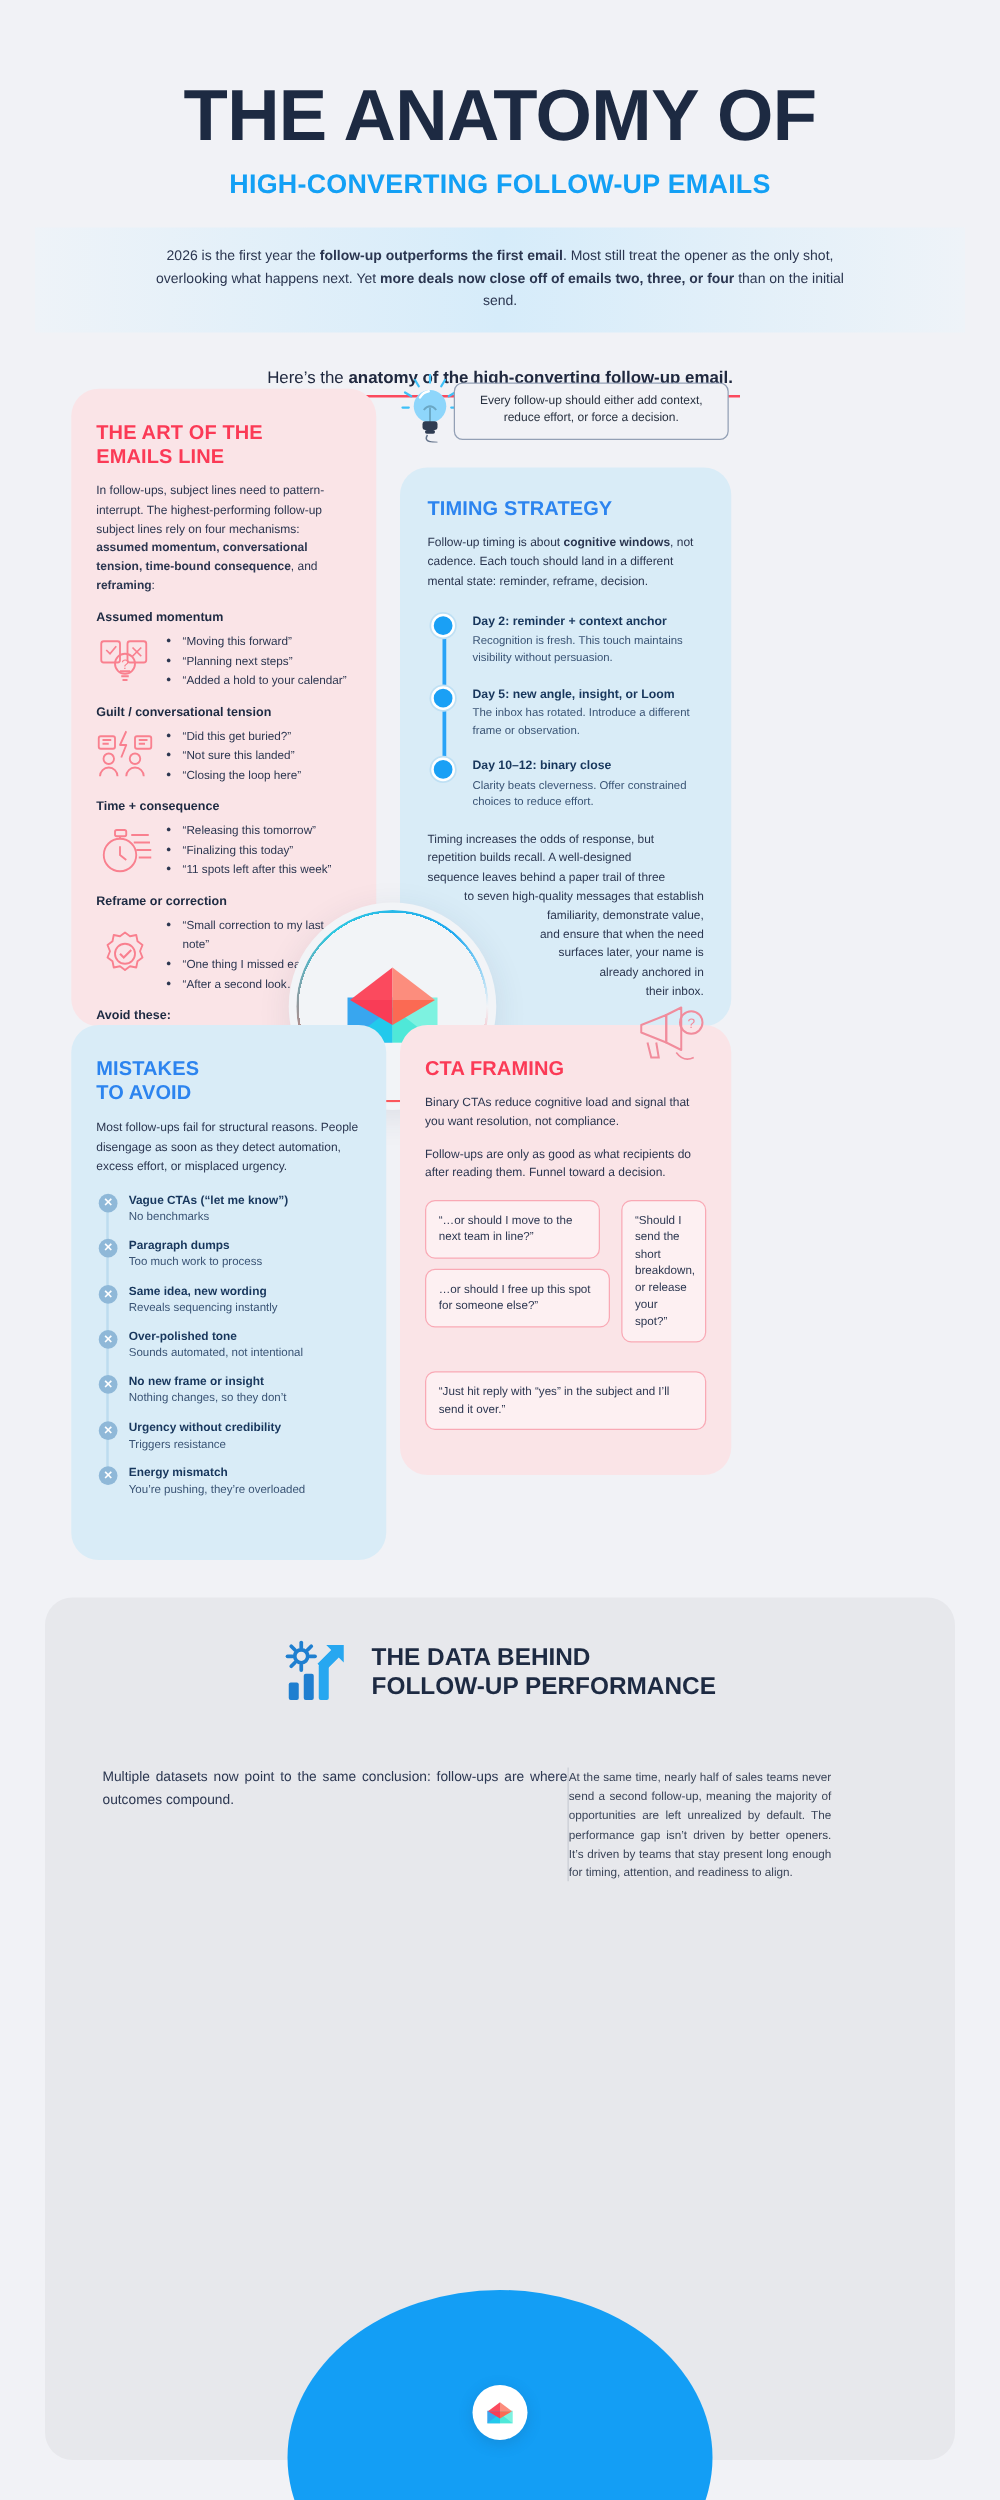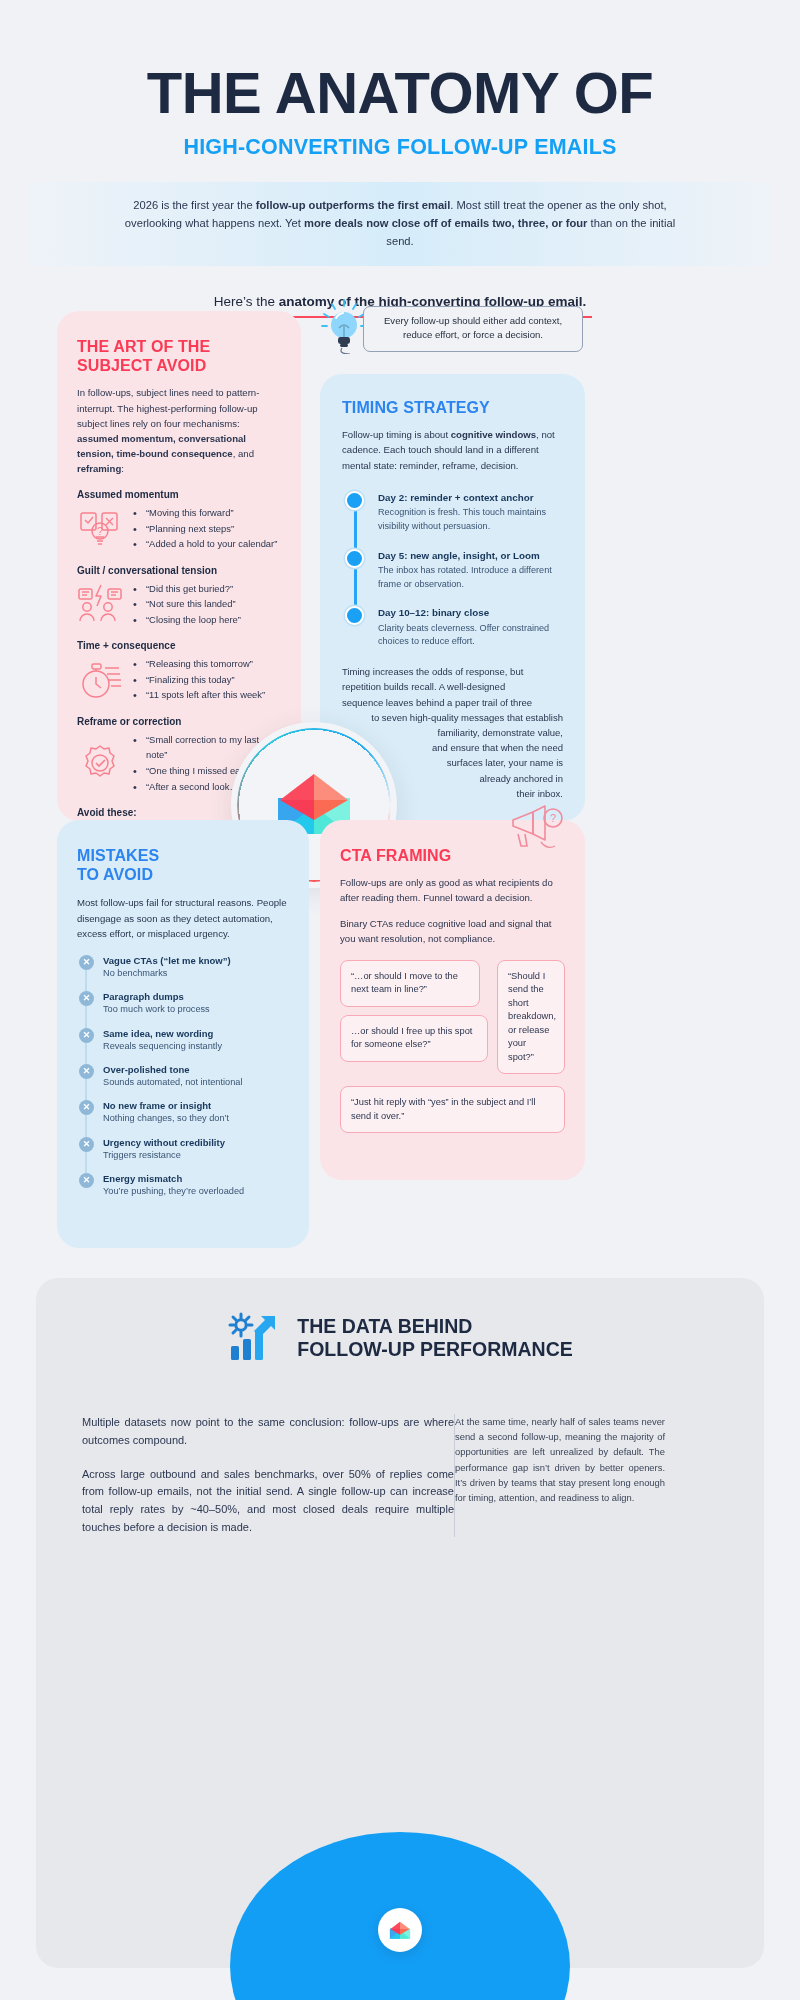--- a/index.html
+++ b/index.html
@@ -148,21 +148,21 @@
   .cta-megaphone { position: absolute; right: 16px; top: -24px; width: 62px; height: 62px; }
   .cta-cards { position: relative; margin-top: 14px; }
   .cta-row { display: flex; gap: 9px; align-items: flex-start; }
   .cta-card {
     background: #fdf0f2; border: 1.1px solid #f9a9b5; border-radius: 8px;
     padding: 9px 10px; font-size: 9.3px; line-height: 1.45; color: #2b3650;
   }
   .cta-a { width: 140px; }
   .cta-b { width: 68px; }
   .cta-c { width: 148px; margin-top: 8px; }
-  .cta-d { width: 100%; margin-top: 12px; }
+  .cta-d { width: 100%; margin-top: 23px; }
 
   
   .data-section {
     position: absolute; left: 36px; top: 1278px; width: 728px; height: 690px;
     background: #e7e8ec; border-radius: 22px; padding: 34px 46px 0;
   }
   .data-head { display: flex; align-items: center; gap: 16px; justify-content: center; }
   .data-head-title { font-size: 19.5px; font-weight: 800; color: #1d2a42; line-height: 1.18; }
   .data-cols { display: flex; margin-top: 50px; }
   .data-col-l { width: 372px; font-size: 11px; line-height: 1.62; color: #2b3650; text-align: justify; }
@@ -220,21 +220,21 @@
       <rect x="20" y="39" width="12" height="7" rx="2.4" fill="#2f3c52"></rect>
       <rect x="22" y="46" width="8" height="3" rx="1.4" fill="#2f3c52"></rect>
       <path d="M24 50 q-4 6 8 6" stroke="#64748b" stroke-width="1.2" fill="none"></path>
     </svg>
     <div class="bubble">Every follow-up should either add context, reduce effort, or force a decision.</div>
   </div>
 
   <div class="panel p-subject">
     <div class="h-pink">
       <span>THE ART OF THE</span><br>
-      <span>SUBJECT AVOID</span>
+      <span>EMAILS LINE</span>
     </div>
 
     <div class="body-txt" style="margin-top:10px;">
       <span>In follow-ups, subject lines need to pattern-interrupt. The highest-performing follow-up subject lines rely on four mechanisms: </span><b>assumed momentum, conversational tension, time-bound consequence</b><span>, and </span><b>reframing</b><span>:</span>
     </div>
 
     <div class="mech">
       <div class="mech-title">Assumed momentum</div>
       <div class="mech-row">
         <span class="mech-icon">
@@ -441,22 +441,22 @@
     <svg class="cta-megaphone" viewBox="0 0 62 62" fill="none" stroke="#f18c9c" stroke-width="1.6">
       <path d="M6 24 l20 -8 v22 l-20 -8 z" stroke-linejoin="round"></path>
       <path d="M26 16 l12 -6 v34 l-12 -6 z" stroke-linejoin="round"></path>
       <path d="M11 38 l3 12 h6 l-2 -12"></path>
       <circle cx="46" cy="22" r="9"></circle>
       <text x="46" y="26" font-size="11" fill="#f18c9c" stroke="none" text-anchor="middle" font-family="Liberation Sans">?</text>
       <path d="M34 46 q6 8 14 4" stroke-width="1.3"></path>
     </svg>
 
     <div class="h-pink">CTA FRAMING</div>
+    <div class="body-txt" style="margin-top:10px;">Binary CTAs reduce cognitive load and signal that you want resolution, not compliance.</div>
     <div class="body-txt" style="margin-top:10px;">Follow-ups are only as good as what recipients do after reading them. Funnel toward a decision.</div>
-    <div class="body-txt" style="margin-top:10px;">Binary CTAs reduce cognitive load and signal that you want resolution, not compliance.</div>
 
     <div class="cta-cards">
       <div class="cta-row">
         <div>
           <div class="cta-card cta-a">“…or should I move to the next team in line?”</div>
           <div class="cta-card cta-c">…or should I free up this spot for someone else?”</div>
         </div>
         <div class="cta-card cta-b">“Should I send the short breakdown, or release your spot?”</div>
       </div>
       <div class="cta-card cta-d">“Just hit reply with “yes” in the subject and I’ll send it over.”</div>
@@ -485,21 +485,20 @@
       </svg>
       <div class="data-head-title">
         <span>THE DATA BEHIND</span><br>
         <span>FOLLOW-UP PERFORMANCE</span>
       </div>
     </div>
 
     <div class="data-cols">
       <div class="data-col-l">
         <p>Multiple datasets now point to the same conclusion: follow-ups are where outcomes compound.</p>
-        <p>Across large outbound and sales benchmarks, over 50% of replies come from follow-up emails, not the initial send. A single follow-up can increase total reply rates by ~40–50%, and most closed deals require multiple touches before a decision is made.</p>
       </div>
       <div class="data-divider"></div>
       <div class="data-col-r">At the same time, nearly half of sales teams never send a second follow-up, meaning the majority of opportunities are left unrealized by default. The performance gap isn’t driven by better openers. It’s driven by teams that stay present long enough for timing, attention, and readiness to align.</div>
     </div>
 
     <div class="bottom-blob"></div>
     <div class="bottom-badge">
       <svg width="26" height="21" viewBox="0 0 92 74">
         <polygon points="10,30 46,30 46,66 10,66" fill="#38a6ef"></polygon>
         <polygon points="46,30 82,30 82,66 46,66" fill="#7df2e0"></polygon>

